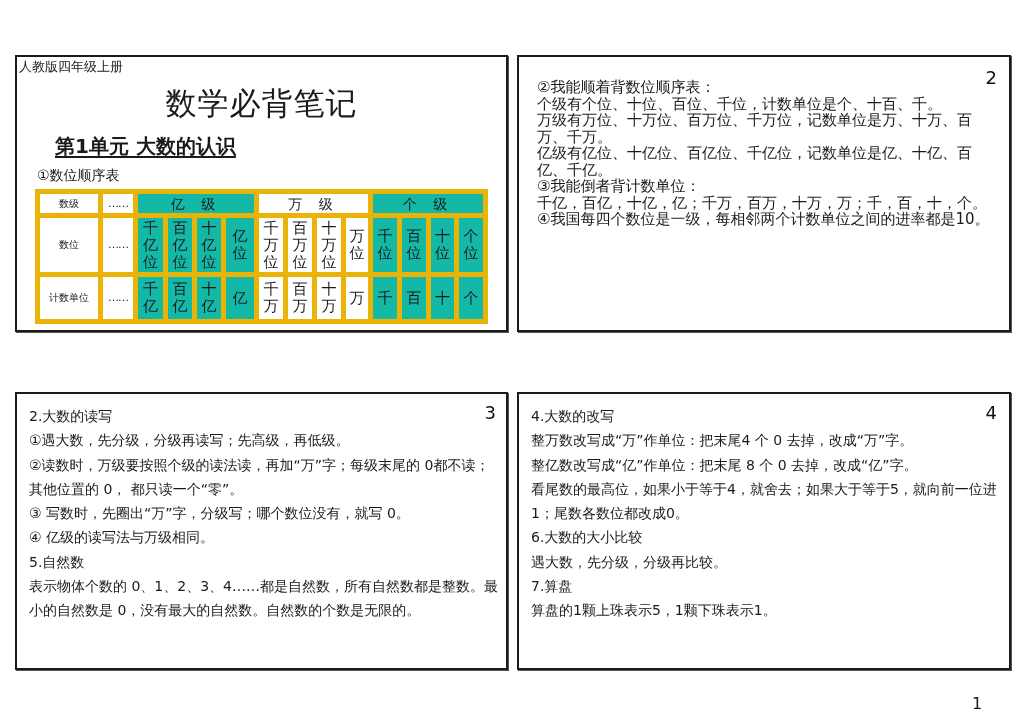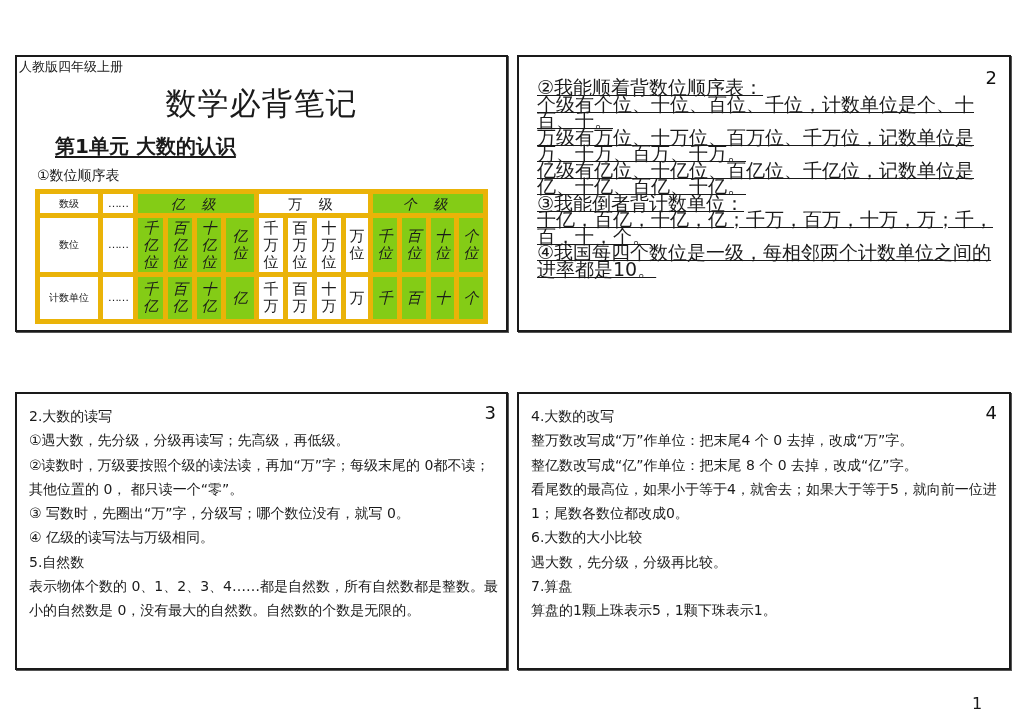--- a/index.html
+++ b/index.html
@@ -28,25 +28,25 @@
 
   table.places {
     position:absolute; left:18px; top:132px; border-collapse:collapse; font-size:15px;
     table-layout:fixed;
   }
   table.places td {
     border:5px solid #eab308; text-align:center; vertical-align:middle; padding:0; line-height:16px;
   }
   table.places .hdr { font-size:10px; }
   table.places .dots { font-size:11px; letter-spacing:-1px; }
-  table.places .shade { background:#84cc16;font-style:italic; }
+  table.places .shade { background:#14b8a6; }
   table.places .lvl { font-size:14px; letter-spacing:6px; }
   .vert { display:inline-block; width:16px; word-break:break-all; line-height:17px; }
 
-  .text-block { position:absolute; font-size:19px; line-height:16.5px;text-decoration:underline; }
+  .text-block { position:absolute; font-size:15px; line-height:16.5px; }
   #card2 .text-block { left:18px; top:22px; width:460px; }
   .text-block p { margin:0; }
 
   .lines { position:absolute; left:12px; top:10px; width:470px; font-size:14px; line-height:24.3px; }
   #card4 .lines { left:12px; width:478px; }
   .lines p { margin:0; white-space:nowrap; }
   .lines p.wrap { white-space:normal; }
 
   .footer-page { position:absolute; left:972px; top:694px; font-size:16px; }
 </style>

